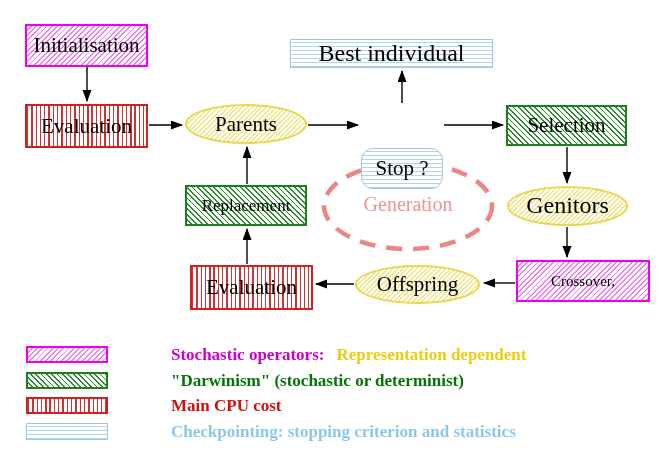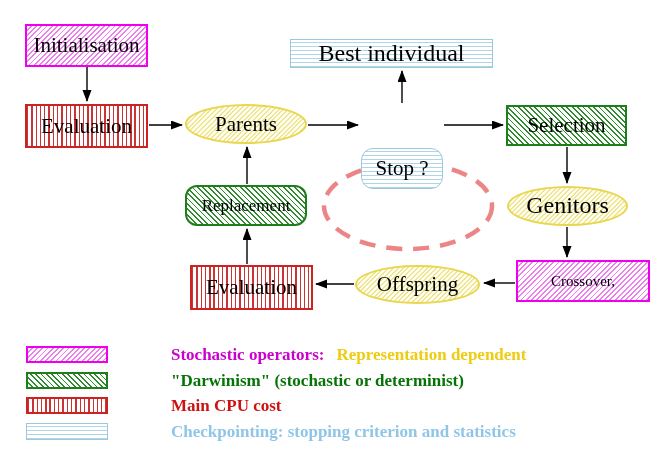--- a/index.html
+++ b/index.html
@@ -40,21 +40,21 @@
   .t20{font-size:24px;}
   .t17{font-size:17px;}
   .t15{font-size:15px;line-height:1.25;}
   
   .n-init{left:25px;top:24px;width:123px;height:43px;}
   .n-best{left:290px;top:39px;width:203px;height:29px;}
   .n-eval-top{left:25px;top:104px;width:123px;height:44px;}
   .n-parents{left:185px;top:104px;width:122px;height:40px;}
   .n-stop{left:361px;top:104px;width:82px;height:41px;}
   .n-selection{left:506px;top:105px;width:121px;height:41px;}
-  .n-replacement{left:185px;top:185px;width:122px;height:41px;border-radius:12px;}
+  .n-replacement{left:185px;top:185px;width:122px;height:41px;}
   .n-genitors{left:507px;top:186px;width:121px;height:40px;}
   .n-eval-bottom{left:190px;top:265px;width:123px;height:45px;}
   .n-offspring{left:355px;top:265px;width:125px;height:39px;}
   .n-crossover{left:516px;top:260px;width:134px;height:42px;flex-direction:column;}
   .gen-label{
     position:absolute;left:328px;top:193px;width:160px;text-align:center;
     color:#ee9494;font-size:20px;
   }
   
   .legend-swatch{position:absolute;left:26px;width:82px;height:17px;box-sizing:border-box;}
@@ -110,20 +110,21 @@
   <div class="node stripes-cyan rounded n-stop t21">Stop ?</div>
   <div class="node hatch-green n-selection t21">Selection</div>
   <div class="node hatch-green n-replacement t17">Replacement</div>
   <div class="node ellipse-yellow n-genitors t20">Genitors</div>
   <div class="node stripes-red n-eval-bottom t21">Evaluation</div>
   <div class="node ellipse-yellow n-offspring t21">Offspring</div>
   <div class="node hatch-magenta n-crossover t15">
     <div>Crossover,</div>
   </div>
 
+  <div class="gen-label">Generation</div>
 
   <div class="legend-swatch hatch-magenta ls1"></div>
   <div class="legend-swatch hatch-green ls2"></div>
   <div class="legend-swatch stripes-red ls3"></div>
   <div class="legend-swatch stripes-cyan ls4"></div>
 
   <div class="legend-text lt1">
     <span class="c-magenta">Stochastic operators:</span><span class="c-gold">Representation dependent</span>
   </div>
   <div class="legend-text lt2 c-green">"Darwinism" (stochastic or determinist)</div>

